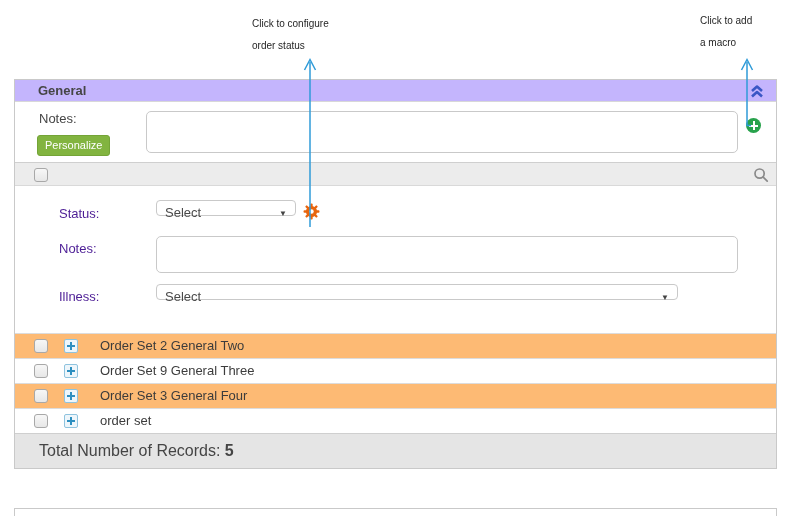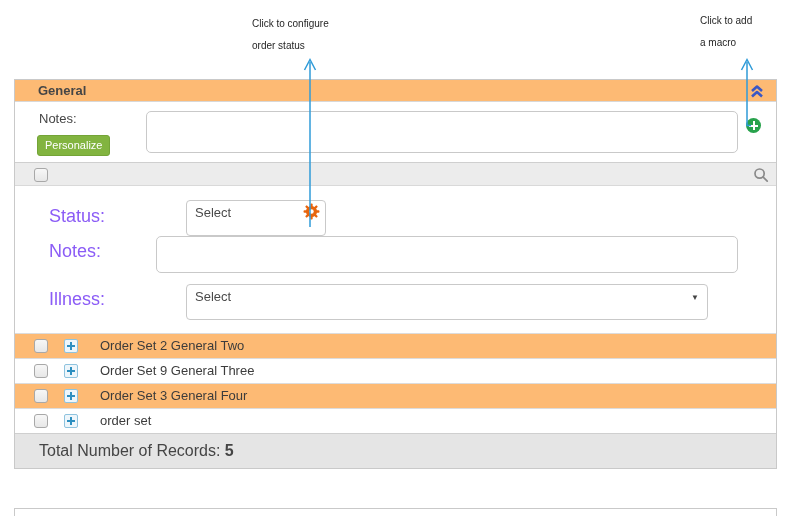--- a/index.html
+++ b/index.html
@@ -38,21 +38,21 @@
     left: 14px; top: 79px;
     width: 763px;
     background: #fff;
     border: 1px solid #c9c9c9;
     z-index: 10;
   }
 
   .general-bar {
     position: relative;
     height: 22px; line-height: 21px;
-    background: #fdba74;
+    background: #c4b5fd;
     border-bottom: 1px solid #d8d8d8;
     font-size: 13px; font-weight: bold; color: #454545;
     padding-left: 23px;
   }
   .collapse-chevron {
     position: absolute; right: 11px; top: 4px;
     width: 16px; height: 14px; cursor: pointer;
   }
 
   .notes-section { position: relative; height: 60px; background: #fff; }
@@ -129,31 +129,31 @@
   .tree-plus::before {
     content: ""; position: absolute; left: 2px; right: 2px; top: 5px;
     height: 2px; background: #2e8fc0;
   }
   .tree-plus::after {
     content: ""; position: absolute; top: 2px; bottom: 2px; left: 5px;
     width: 2px; background: #2e8fc0;
   }
 
   .expanded-form { position: relative; height: 147px; background: #fff; }
-  .form-label { position: absolute; left: 34px; font-size: 18px; color: #8b5cf6; }
+  .form-label { position: absolute; left: 44px; font-size: 13px; color: #4c1d95; }
   .lbl-status { top: 20px; }
   .lbl-notes { top: 55px; }
   .lbl-illness { top: 103px; }
 
   .fake-select {
     position: absolute; left: 141px;
-    height: 36px; line-height: 24px;
+    height: 16px; line-height: 24px;
     border: 1px solid #c9c9c9; border-radius: 4px;
     background: #fff; font-size: 13px; color: #4a4a4a;
-    padding-left: 8px; cursor: pointer; margin-left: 30px;
+    padding-left: 8px; cursor: pointer;
   }
   .fake-select .caret {
     position: absolute; right: 8px; top: 0;
     font-size: 8px; color: #444; line-height: 25px;
   }
   .select-status { top: 14px; width: 140px; }
   .select-illness { top: 98px; width: 522px; }
 
   .gear-btn { position: absolute; left: 288px; top: 17px; cursor: pointer; }
 

